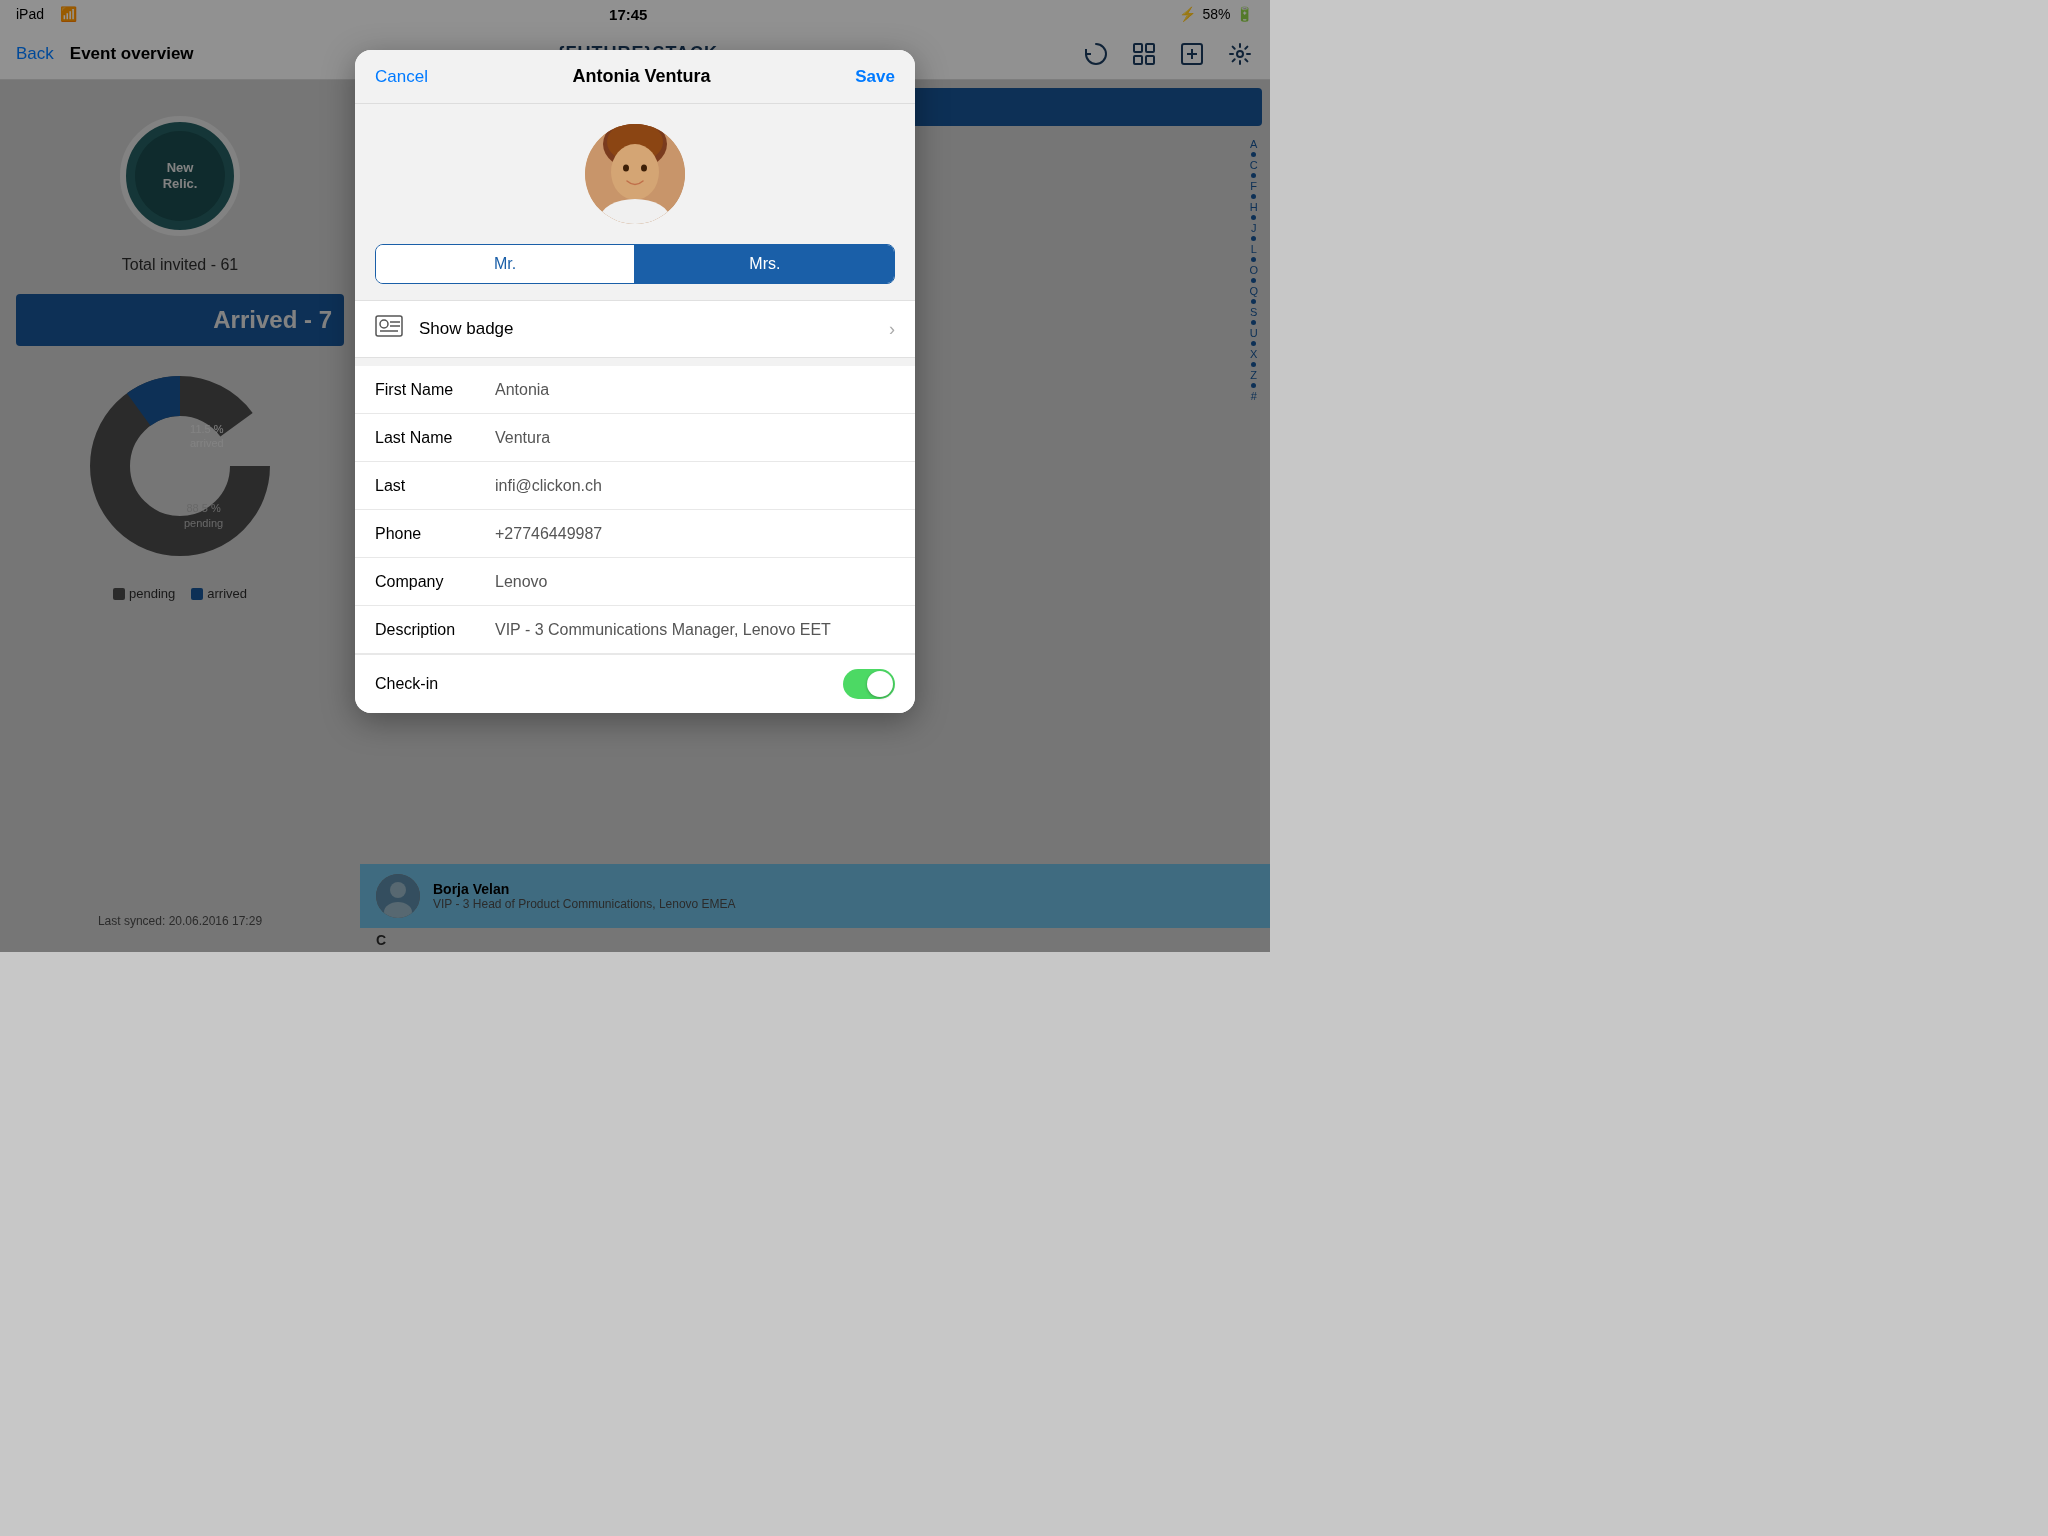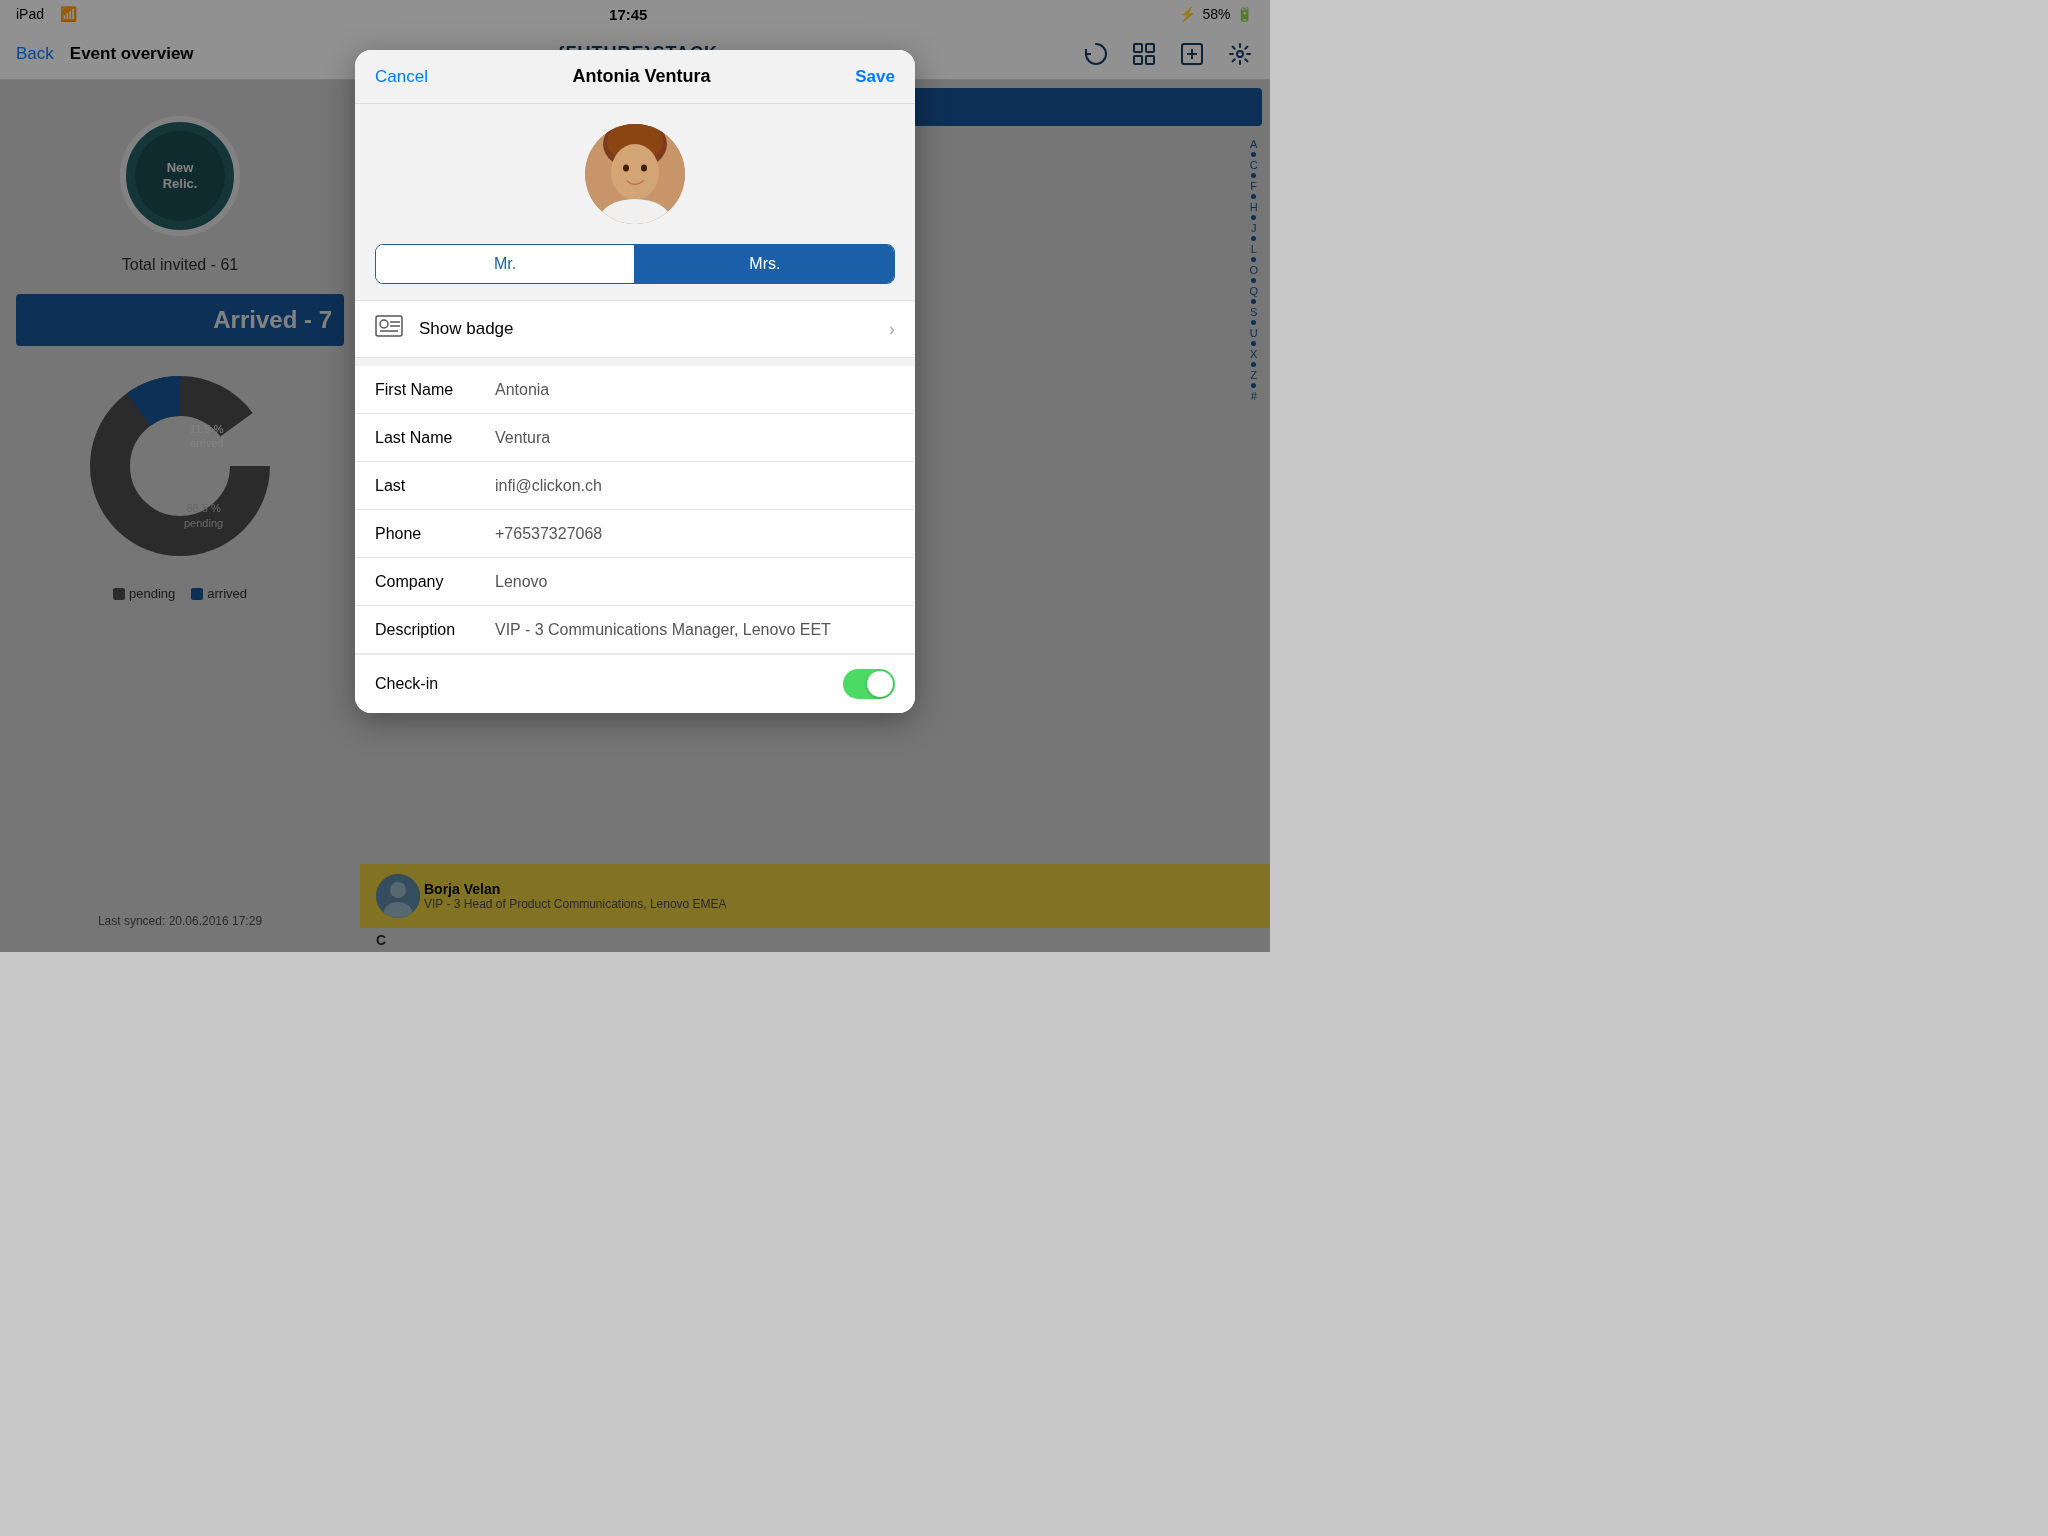--- a/index.html
+++ b/index.html
@@ -227,23 +227,23 @@
     .alpha-dot {
       width: 5px; height: 5px;
       background: #1a5fa8;
       border-radius: 50%;
     }
 
     
     .borja-row {
       display: flex;
       align-items: center;
-      gap: 4px;
+      gap: 13px;
       padding: 10px 16px;
-      background: #fde047;
+      background: #7dd3fc;
     }
     .borja-avatar {
       width: 44px; height: 44px;
       border-radius: 50%;
       background: #888;
       display: flex; align-items: center; justify-content: center;
       overflow: hidden;
     }
     .borja-info { flex: 1; }
     .borja-name { font-size: 14px; font-weight: 600; }
@@ -679,21 +679,21 @@
     <div class="form-row">
       <span class="form-label">Last Name</span>
       <span class="form-value">Ventura</span>
     </div>
     <div class="form-row">
       <span class="form-label">Last</span>
       <span class="form-value">infi@clickon.ch</span>
     </div>
     <div class="form-row">
       <span class="form-label">Phone</span>
-      <span class="form-value">+76537327068</span>
+      <span class="form-value">+27746449987</span>
     </div>
     <div class="form-row">
       <span class="form-label">Company</span>
       <span class="form-value">Lenovo</span>
     </div>
     <div class="form-row">
       <span class="form-label">Description</span>
       <span class="form-value">VIP - 3 Communications Manager, Lenovo EET</span>
     </div>
   </div>

